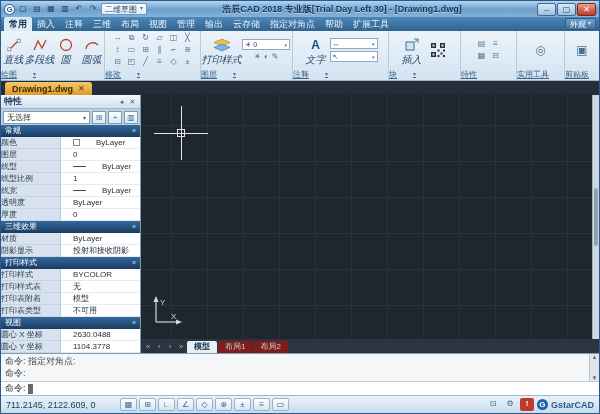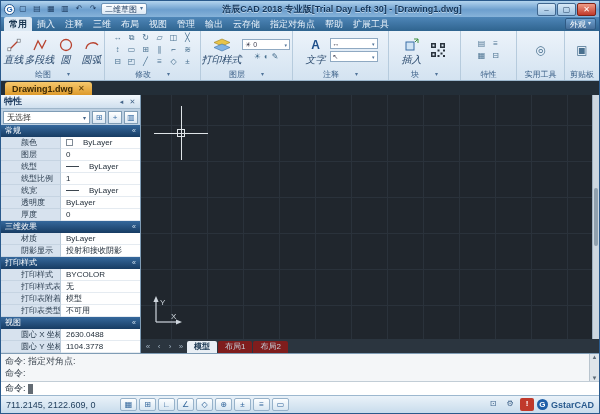--- a/index.html
+++ b/index.html
@@ -21,21 +21,21 @@
   .menubar{flex:0 0 14px;background:linear-gradient(#4e86b8,#2f648f);display:flex;align-items:flex-end;padding:0 3px;color:#eaf3fb;font-size:9px;}
   .mtab{padding:0 5px;height:14px;line-height:14px;white-space:nowrap;}
   .mtab.active{background:#dde9f4;color:#17344f;border-radius:2px 2px 0 0;font-weight:bold;}
   .menubar-right{margin-left:auto;display:flex;align-items:center;gap:3px;height:14px;}
   .appearance-btn{height:12px;display:flex;align-items:flex-start;gap:2px;padding:0 4px;background:linear-gradient(#6d9fce,#466f9a);border:1px solid #2f5a84;border-radius:2px;font-size:8px;color:#fff;}
 
   
   .ribbon{flex:0 0 50px;background:linear-gradient(#ecf3fa,#d4e3f1);display:flex;border-bottom:1px solid #9db8cf;}
   .rpanel{border-right:1px solid #b6cbdd;display:flex;flex-direction:column;min-width:0;}
   .rbody{flex:1;display:flex;align-items:center;justify-content:center;gap:2px;padding:1px 2px;min-height:0;}
-  .rfooter{flex:0 0 11px;display:flex;align-items:center;justify-content:center;gap:16px;font-size:8px;color:#3f638a;line-height:11px;white-space:nowrap;}
+  .rfooter{flex:0 0 11px;display:flex;align-items:center;justify-content:flex-start;gap:16px;font-size:8px;color:#3f638a;line-height:11px;white-space:nowrap;text-decoration:underline;}
   .carat{font-size:6px;color:#51749a;}
   .bigbtn{min-width:24px;display:flex;flex-direction:column;align-items:center;gap:1px;}
   .bicon{width:18px;height:17px;display:flex;align-items:center;justify-content:center;}
   .blabel{font-size:10px;color:#27476b;line-height:9px;white-space:nowrap;font-style:italic;}
   .mgrid{display:grid;grid-template-columns:repeat(6,14px);grid-auto-rows:12px;}
   .mg{font-size:8px;color:#49708f;text-align:center;line-height:12px;}
   .rcol{display:flex;flex-direction:column;gap:2px;}
   .rselect{width:48px;height:11px;background:#fff;border:1px solid #8fa9c2;font-size:7px;color:#445;display:flex;align-items:center;gap:2px;padding:0 2px;}
   .rselect .car{margin-left:auto;font-size:5px;color:#51749a;}
   .tinyrow{display:flex;gap:3px;justify-content:center;font-size:8px;color:#49708f;}
@@ -55,22 +55,22 @@
   .props-title .sp{flex:1;}
   .ptool{width:9px;text-align:center;font-size:7px;color:#44658a;font-weight:normal;}
   .selector-row{flex:0 0 16px;display:flex;align-items:center;gap:2px;padding:1px 2px;background:#bdd0e2;}
   .selector{flex:1;height:13px;background:#fff;border:1px solid #7f9cb5;display:flex;align-items:center;padding:0 3px;color:#333;}
   .selector .car{margin-left:auto;font-size:6px;color:#44658a;}
   .selbtn{width:14px;height:13px;border:1px solid #7f9cb5;background:linear-gradient(#ffffff,#dce8f3);text-align:center;line-height:12px;color:#3a6ea5;}
   .props-body{flex:1;overflow:hidden;background:#e8eef5;}
   .psec{height:12px;line-height:12px;background:linear-gradient(#35689c,#173c63);color:#fff;padding:0 4px;display:flex;align-items:center;}
   .psec .chev{margin-left:auto;font-size:7px;color:#cfe0ef;}
   .prow{display:flex;height:12px;}
-  .plab{flex:0 0 60px;background:#d7e2ee;border-bottom:1px solid #c6d4e2;border-right:1px solid #b9c9d8;padding-left:20px;line-height:11px;color:#2c3e50;white-space:nowrap;overflow:hidden;}
-  .pval{flex:1;background:#fff;border-bottom:1px solid #e5ebf1;padding-left:5px;line-height:11px;color:#1e2a36;white-space:nowrap;overflow:hidden;display:flex;align-items:center;gap:10px;}
+  .plab{flex:0 0 60px;background:#d7e2ee;border-bottom:1px solid #c6d4e2;border-right:1px solid #b9c9d8;padding-left:0;line-height:11px;color:#2c3e50;white-space:nowrap;overflow:hidden;}
+  .pval{flex:1;background:#fff;border-bottom:1px solid #e5ebf1;padding-left:12px;line-height:11px;color:#1e2a36;white-space:nowrap;overflow:hidden;display:flex;align-items:center;gap:16px;}
   .swatch{width:7px;height:7px;background:#fff;border:1px solid #808b96;display:inline-block;flex:0 0 auto;}
   .lineg{width:13px;height:0;border-top:1px solid #3c4650;display:inline-block;flex:0 0 auto;}
 
   
   .canvas-area{flex:1;display:flex;flex-direction:column;min-width:0;background:#20262d;}
   .canvas{flex:1;position:relative;overflow:hidden;background-color:#20262d;
     background-image:linear-gradient(#2a323b 1px,transparent 1px),linear-gradient(90deg,#2a323b 1px,transparent 1px);
     background-size:36px 36px;background-position:-6px -6px;}
   .crosshair{position:absolute;left:40px;top:38px;width:0;height:0;}
   .ch-v{position:absolute;left:0;top:-27px;width:1px;height:54px;background:#dfe4e8;}

